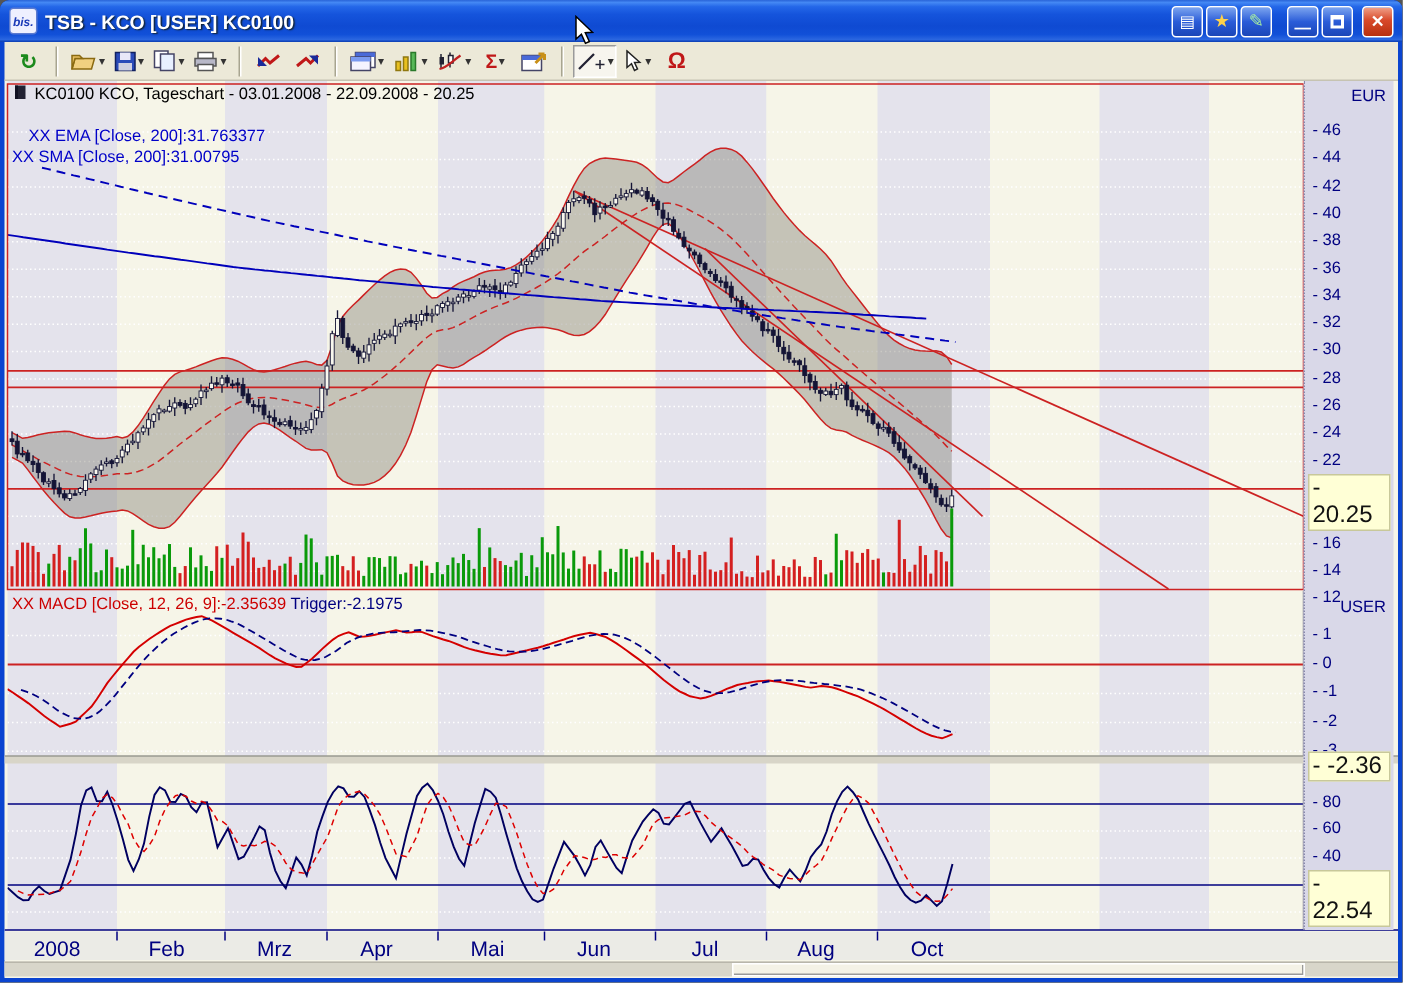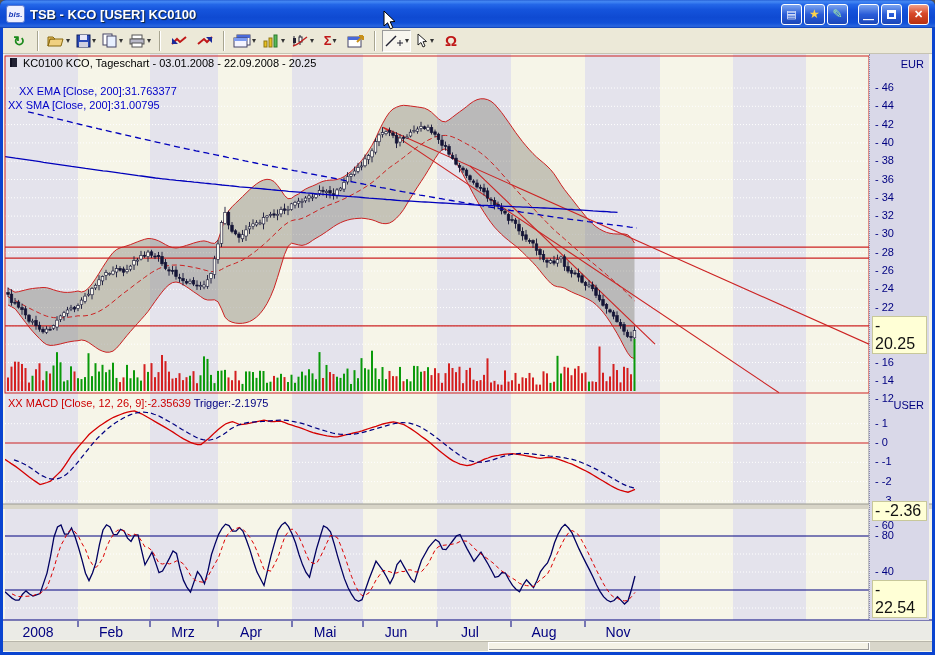--- a/index.html
+++ b/index.html
@@ -849,39 +849,39 @@
         </div>
       <div id="macd-ticks">
           <div class="tick" style="top: 362.7px;">- 1</div>
           <div class="tick" style="top: 382px;">- 0</div>
           <div class="tick" style="top: 401.3px;">- -1</div>
           <div class="tick" style="top: 420.6px;">- -2</div>
           <div class="tick" style="top: 439.9px;">- -3</div>
         </div>
       <div id="sstoc-ticks">
           <div class="tick" style="top: 475px;">- 80</div>
-          <div class="tick" style="top: 465px;">- 60</div>
+          <div class="tick" style="top: 492px;">- 60</div>
           <div class="tick" style="top: 511px;">- 40</div>
           <div class="tick" style="top: 547px;">- 0</div>
         </div>
       <div class="badge" id="price-badge" style="top: 261.613px;">- 20.25</div>
       <div class="badge" id="macd-badge" style="top: 447px;">- -2.36</div>
       <div class="badge" id="sstoc-badge" style="top: 525.714px;">- 22.54</div>
     </div>
 
     <div id="month-labels">
         <div class="monthlbl" style="left: 13px;">2008</div>
         <div class="monthlbl" style="left: 86px;">Feb</div>
         <div class="monthlbl" style="left: 158px;">Mrz</div>
         <div class="monthlbl" style="left: 226px;">Apr</div>
         <div class="monthlbl" style="left: 300px;">Mai</div>
         <div class="monthlbl" style="left: 371px;">Jun</div>
         <div class="monthlbl" style="left: 445px;">Jul</div>
         <div class="monthlbl" style="left: 519px;">Aug</div>
-        <div class="monthlbl" style="left: 593px;">Nov</div>
+        <div class="monthlbl" style="left: 593px;">Oct</div>
       </div>
 
     <div class="sb-track">
       <div class="sb-thumb"></div>
     </div>
   </div>
 
   <svg class="cursor" width="14" height="21">
     <path d="M1,1 L1,16 L4.6,12.8 L7.3,18.9 L9.9,17.7 L7.2,11.8 L12,11.5 Z" fill="#fff" stroke="#000"></path>
   </svg>

